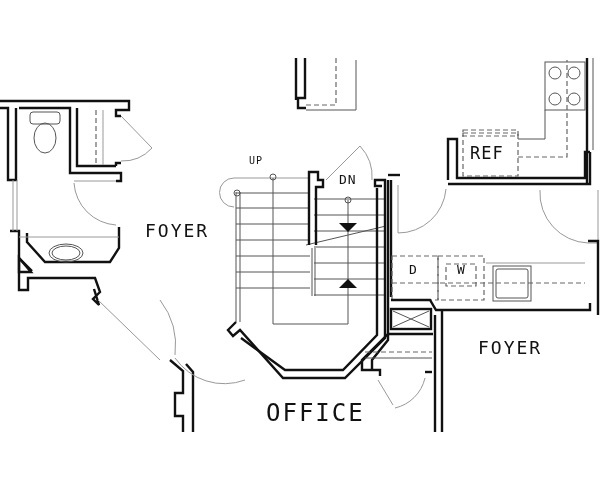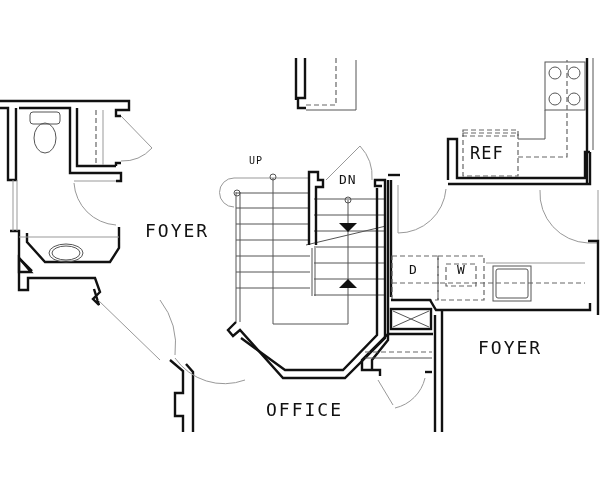--- a/index.html
+++ b/index.html
@@ -149,20 +149,20 @@
   </g>
 
   <polyline class="w" points="433,334 388,334 362,360 362,370 380,370 380,376"></polyline>
   <line class="d" x1="365" y1="352" x2="432" y2="352"></line>
   <line class="t" x1="365" y1="358" x2="432" y2="358"></line>
   <path class="g" d="M378,380 L393,405 M425,378 A40,40 0 0 1 395,408"></path>
   <polyline class="w" points="425,372 432,372"></polyline>
 </svg>
 
 <div class="lbl" style="left:145px;top:220px;font-size:18px;">FOYER</div>
-<div class="lbl" style="left:266px;top:399px;font-size:18px;">OFFICE</div>
+<div class="lbl" style="left:266px;top:399px;font-size:24px;">OFFICE</div>
 <div class="lbl" style="left:478px;top:337px;font-size:18px;">FOYER</div>
 <div class="lbl" style="left:470px;top:143px;font-size:17px;letter-spacing:1px;">REF</div>
 <div class="lbl" style="left:409px;top:262px;font-size:13px;">D</div>
 <div class="lbl" style="left:457px;top:262px;font-size:13px;">W</div>
 <div class="lbl" style="left:249px;top:155px;font-size:10px;letter-spacing:1px;">UP</div>
 <div class="lbl" style="left:339px;top:172px;font-size:13px;letter-spacing:1px;">DN</div>
 </div>
 
 </body></html>

